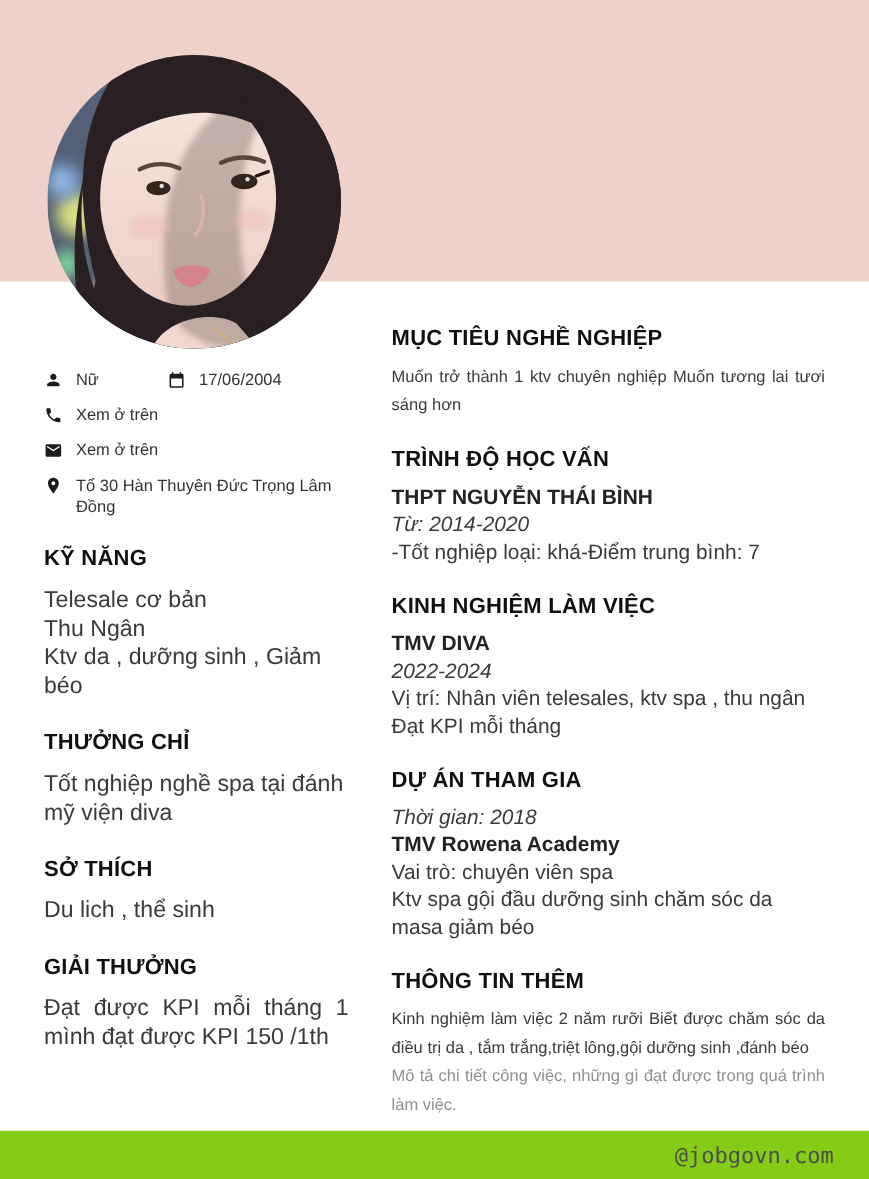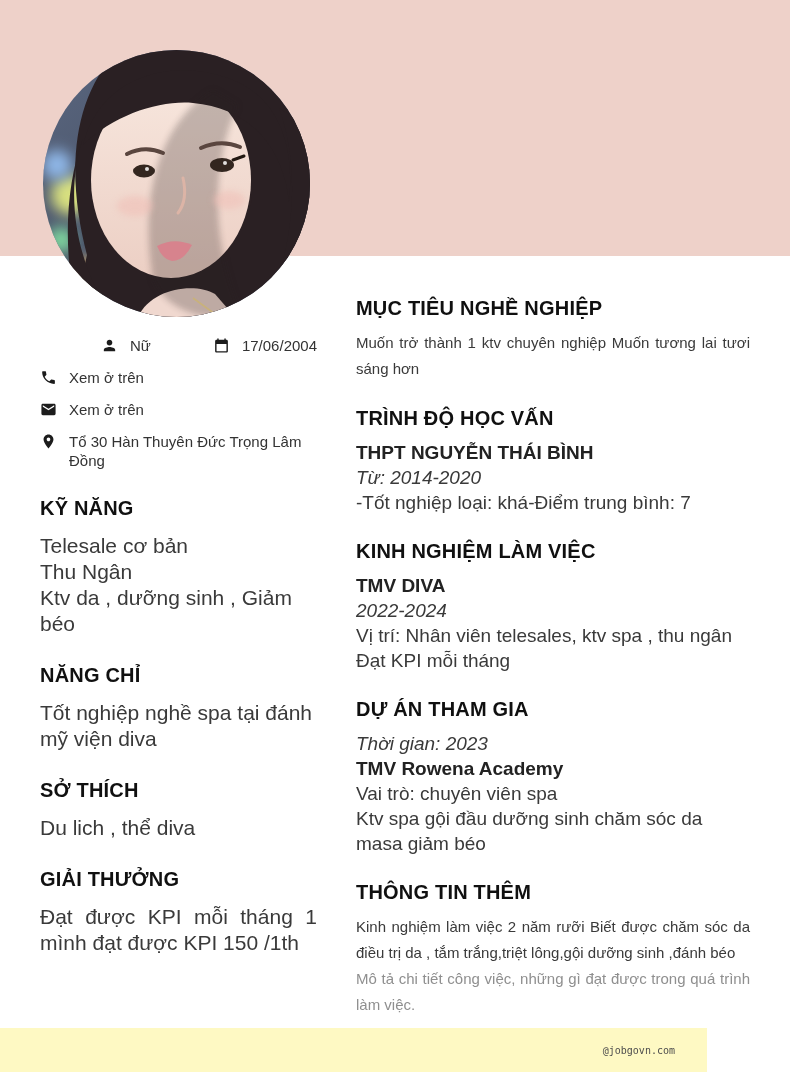--- a/index.html
+++ b/index.html
@@ -2,37 +2,37 @@
 <html><head>
 <meta charset="utf-8">
 <style>
   html,body { margin:0; padding:0; background:#ffffff; }
   .page {
     position:relative; width:790px; height:1072px; overflow:hidden;
     background:#ffffff; font-family:"Liberation Sans", sans-serif; color:#3a3a3a;
   }
   .header-band { position:absolute; top:0; left:0; width:790px; height:256px; background:#eed1c9; }
   .footer-band {
-    position:absolute; bottom:0; left:0; width:707px; height:44px; background:#fef9c3;
+    position:absolute; bottom:0; left:0; width:790px; height:44px; background:#84cc16;
     display:flex; align-items:center; justify-content:flex-end; box-sizing:border-box; padding-right:32px;
-    font-family:"DejaVu Sans Mono", monospace; font-size:10px; color:#4d4d4d;
+    font-family:"DejaVu Sans Mono", monospace; font-size:20px; color:#4d4d4d;
   }
   .avatar {
     position:absolute; top:50px; left:43px; width:267px; height:267px;
     border-radius:50%; overflow:hidden;
   }
   .avatar svg { display:block; width:100%; height:100%; }
   .name-block { position:absolute; left:356px; top:46px; width:394px; }
   .name { margin:0; font-size:31px; line-height:38px; font-weight:bold; color:#151515; letter-spacing:.4px; }
   .job-title { margin:22px 0 0 0; font-size:17px; font-weight:bold; color:#1e1e1e; letter-spacing:.3px; }
   .divider { margin-top:40px; width:394px; height:3px; background:#101010; }
 
   .left-col { position:absolute; left:40px; top:336px; width:277px; }
   .contact-row { display:flex; align-items:flex-start; margin-bottom:13px; font-size:15px; line-height:19px; color:#333; }
-  .contact-pair { display:flex;justify-content:flex-end; }
+  .contact-pair { display:flex; }
   .contact-item { display:flex; align-items:flex-start; }
   .contact-item.gender { width:112px; }
   .cicon { width:17px; height:17px; flex:none; margin-right:12px; margin-top:1px; }
   .cicon svg { display:block; width:17px; height:17px; fill:#1c1c1c; }
 
   h2.sec { font-size:20px; line-height:24px; font-weight:bold; color:#101010; letter-spacing:.2px; }
   .left-col h2.sec { margin:26px 0 13px 0; }
   .litem { font-size:21px; line-height:26px; color:#3a3a3a; }
   .justify { text-align:justify; }
 
@@ -147,27 +147,27 @@
     </div>
 
     <div class="lsection">
       <h2 class="sec">KỸ NĂNG</h2>
       <div class="litem">Telesale cơ bản</div>
       <div class="litem">Thu Ngân</div>
       <div class="litem">Ktv da , dưỡng sinh , Giảm béo</div>
     </div>
 
     <div class="lsection">
-      <h2 class="sec">NĂNG CHỈ</h2>
+      <h2 class="sec">THƯỞNG CHỈ</h2>
       <div class="litem">Tốt nghiệp nghề spa tại đánh mỹ viện diva</div>
     </div>
 
     <div class="lsection">
       <h2 class="sec">SỞ THÍCH</h2>
-      <div class="litem">Du lich , thể diva</div>
+      <div class="litem">Du lich , thể sinh</div>
     </div>
 
     <div class="lsection">
       <h2 class="sec">GIẢI THƯỞNG</h2>
       <div class="litem justify">Đạt được KPI mỗi tháng 1 mình đạt được KPI 150 /1th</div>
     </div>
 
   </div>
 
   <div class="right-col">
@@ -187,21 +187,21 @@
     <div class="rsection">
       <h2 class="sec">KINH NGHIỆM LÀM VIỆC</h2>
       <div class="rline bold">TMV DIVA</div>
       <div class="rline italic">2022-2024</div>
       <div class="rline">Vị trí: Nhân viên telesales, ktv spa , thu ngân</div>
       <div class="rline">Đạt KPI mỗi tháng</div>
     </div>
 
     <div class="rsection">
       <h2 class="sec">DỰ ÁN THAM GIA</h2>
-      <div class="rline italic">Thời gian: 2023</div>
+      <div class="rline italic">Thời gian: 2018</div>
       <div class="rline bold">TMV Rowena Academy</div>
       <div class="rline">Vai trò: chuyên viên spa</div>
       <div class="rline">Ktv spa gội đầu dưỡng sinh chăm sóc da masa giảm béo</div>
     </div>
 
     <div class="rsection">
       <h2 class="sec">THÔNG TIN THÊM</h2>
       <div class="rpara justify">Kinh nghiệm làm việc 2 năm rưỡi Biết được chăm sóc da điều trị da , tắm trắng,triệt lông,gội dưỡng sinh ,đánh béo</div>
       <div class="rpara justify muted"> Mô tả chi tiết công việc, những gì đạt được trong quá trình làm việc.</div>
     </div>

